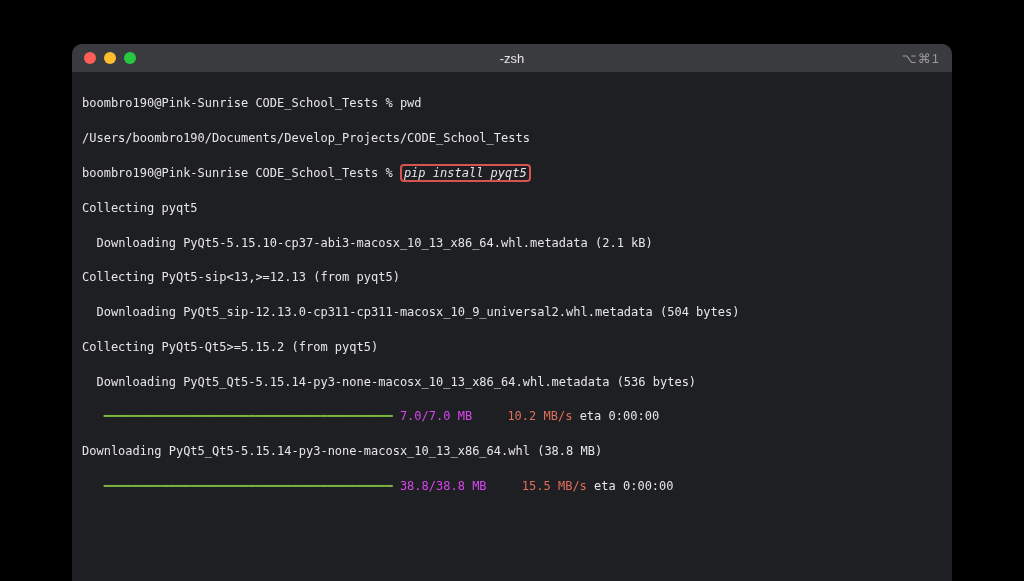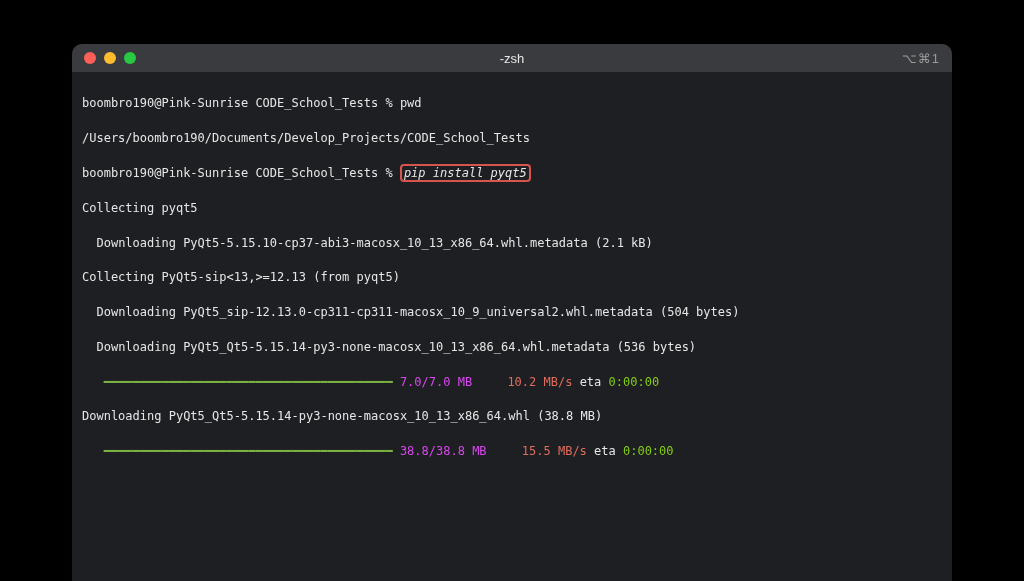--- a/index.html
+++ b/index.html
@@ -72,21 +72,21 @@
   .line { white-space: pre-wrap; word-break: break-all; }
   .hl-box {
     border: 2px solid #d9534f;
     padding: 0 2px;
     border-radius: 4px;
     font-style: italic;
   }
   .bar-green { color: #7cb342; }
   .t-green { color: #d946ef; }
   .t-red { color: #e06c5c; margin-left: 28px; }
-  .t-cyan { color: #84cc16; }
+  .t-cyan { color: #e5e5e5; }
   .t-white { color: #e6e6e6; text-align: center; }
 </style>
 </head>
 <body>
 
 <div class="window">
   <div class="titlebar">
     <div class="traffic-lights">
       <div class="tl tl-red"></div>
       <div class="tl tl-yellow"></div>
@@ -97,20 +97,21 @@
   </div>
 
   <div class="terminal-body">
 <div class="line"><span>boombro190@Pink-Sunrise CODE_School_Tests % </span><span>pwd</span></div>
 <div class="line">/Users/boombro190/Documents/Develop_Projects/CODE_School_Tests</div>
 <div class="line"><span>boombro190@Pink-Sunrise CODE_School_Tests % </span><span class="hl-box">pip install pyqt5</span></div>
 <div class="line">Collecting pyqt5</div>
 <div class="line">  Downloading PyQt5-5.15.10-cp37-abi3-macosx_10_13_x86_64.whl.metadata (2.1 kB)</div>
 <div class="line">Collecting PyQt5-sip&lt;13,&gt;=12.13 (from pyqt5)</div>
 <div class="line">  Downloading PyQt5_sip-12.13.0-cp311-cp311-macosx_10_9_universal2.whl.metadata (504 bytes)</div>
+<div class="line">Collecting PyQt5-Qt5&gt;=5.15.2 (from pyqt5)</div>
 <div class="line">  Downloading PyQt5_Qt5-5.15.14-py3-none-macosx_10_13_x86_64.whl.metadata (536 bytes)</div>
 <div class="line"><span class="bar-green">   ━━━━━━━━━━━━━━━━━━━━━━━━━━━━━━━━━━━━━━━━</span><span class="t-green"> 7.0/7.0 MB</span><span class="t-red"> 10.2 MB/s</span><span class="t-white"> eta </span><span class="t-cyan">0:00:00</span></div>
 <div class="line">Downloading PyQt5_Qt5-5.15.14-py3-none-macosx_10_13_x86_64.whl (38.8 MB)</div>
 <div class="line"><span class="bar-green">   ━━━━━━━━━━━━━━━━━━━━━━━━━━━━━━━━━━━━━━━━</span><span class="t-green"> 38.8/38.8 MB</span><span class="t-red"> 15.5 MB/s</span><span class="t-white"> eta </span><span class="t-cyan">0:00:00</span></div>
 
 
 
 
 <div class="line"></div>
 

